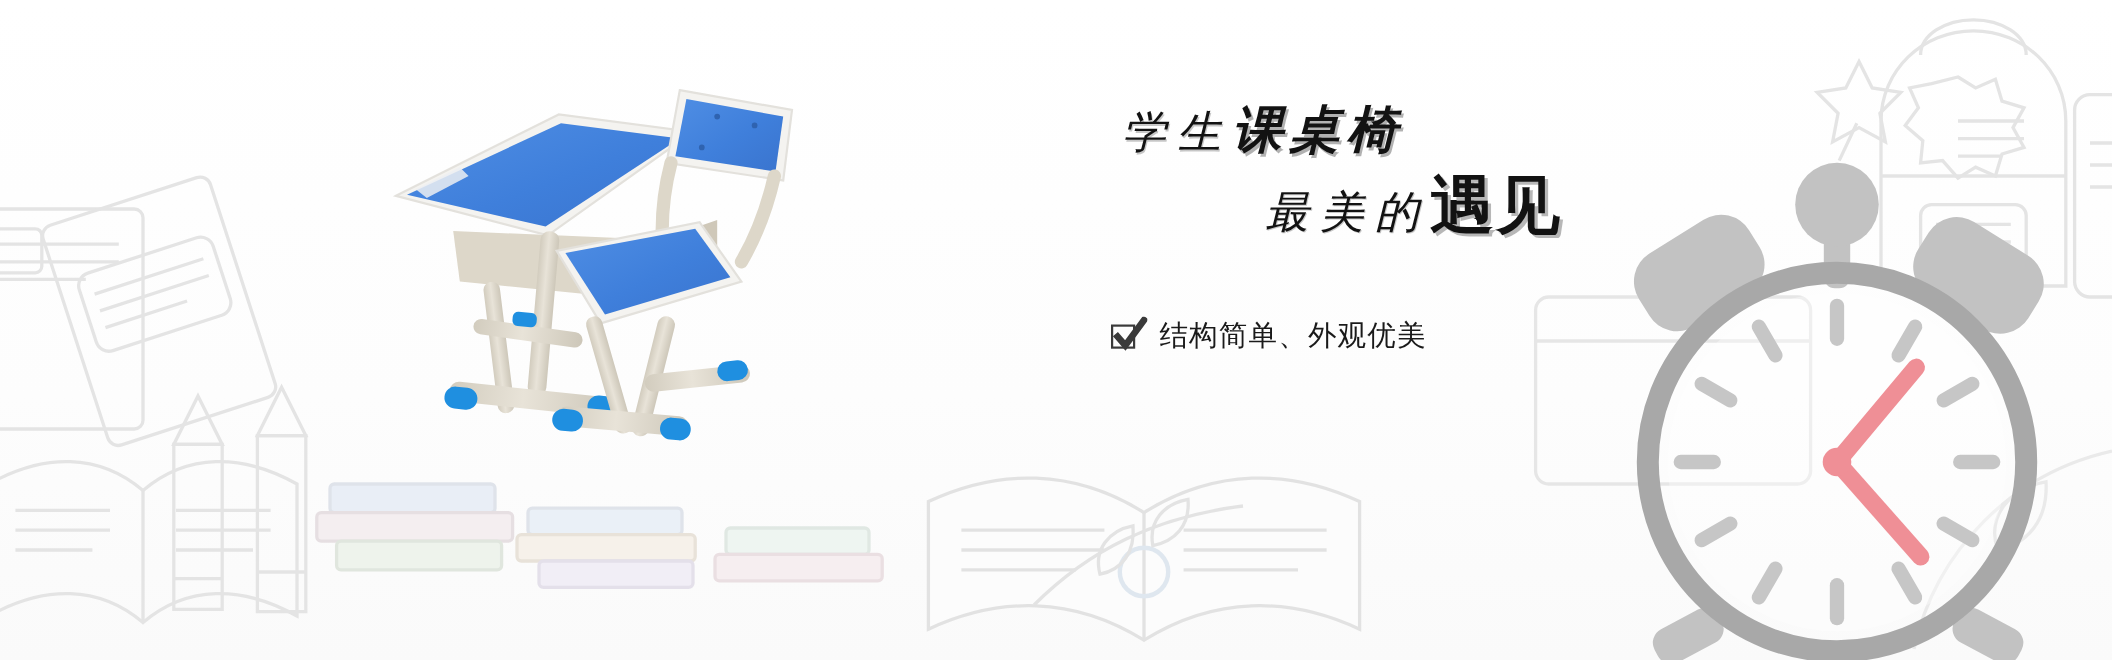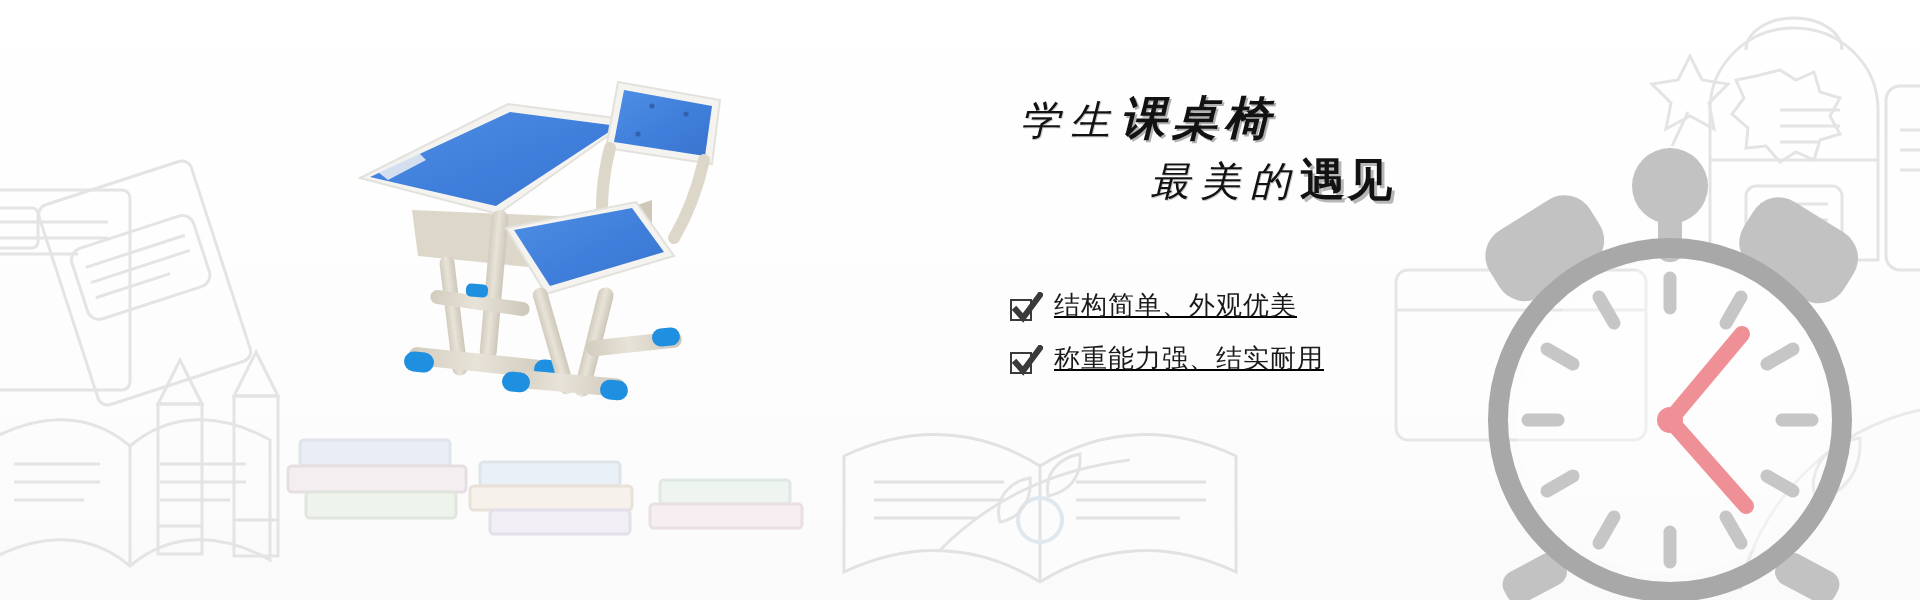--- a/index.html
+++ b/index.html
@@ -35,27 +35,27 @@
     font-style:italic;font-weight:700;
     text-shadow:2px 2px 0 rgba(0,0,0,.30);
   }
   .cal-lite{
     font-family:"Liberation Serif","DejaVu Serif",serif;
     font-size:40px;line-height:1;letter-spacing:10px;
     font-style:italic;font-weight:400;
     text-shadow:1px 1px 0 rgba(0,0,0,.22);
   }
   .cal-big{
-    font-family:Liberation Serif, serif;
-    font-size:45px;line-height:1;letter-spacing:2px;
+    font-family:Liberation Sans, sans-serif;
+    font-size:58px;line-height:1;letter-spacing:2px;
     font-weight:700;font-style:normal;
     text-shadow:3px 3px 0 rgba(0,0,0,.28);
   }
   .bullets{margin-top:52px;}
-  .bullet{display:flex;align-items:flex-end;margin-bottom:18px;text-decoration:underline;}
+  .bullet{display:flex;align-items:center;margin-bottom:18px;}
   .chk{width:26px;height:26px;flex:0 0 26px;position:relative;margin-right:18px;}
   .chk .box{
     position:absolute;left:0;top:2px;width:22px;height:22px;
     border:2px solid #3a3a3a;background:transparent;box-sizing:border-box;
   }
   .chk .tick{position:absolute;left:-1px;top:-5px;}
   .bullet-text{
     font-size:26px;color:#1a1a1a;letter-spacing:1px;white-space:nowrap;
     font-family:"Liberation Sans","DejaVu Sans",sans-serif;
   }
@@ -265,27 +265,18 @@
       <div class="bullet">
         <span class="chk">
           <span class="box"></span>
           <svg class="tick" width="34" height="34" viewBox="0 0 34 34">
             <path d="M7 18 L14 26 L31 3" fill="none" stroke="#3a3a3a" stroke-width="6" stroke-linecap="square"></path>
           </svg>
         </span>
         <span class="bullet-text">结构简单、外观优美</span>
       </div>
 
-      <div class="bullet">
-        <span class="chk">
-          <span class="box"></span>
-          <svg class="tick" width="34" height="34" viewBox="0 0 34 34">
-            <path d="M7 18 L14 26 L31 3" fill="none" stroke="#3a3a3a" stroke-width="6" stroke-linecap="square"></path>
-          </svg>
-        </span>
-        <span class="bullet-text">称重能力强、结实耐用</span>
-      </div>
 
 
     </div>
   </div>
 
 </div>
 
 </body></html>

